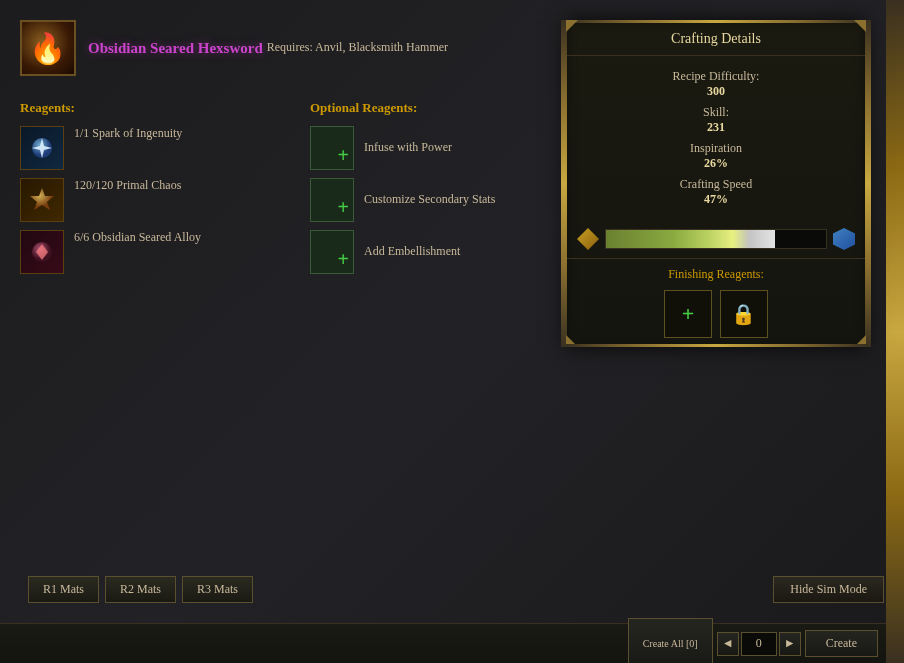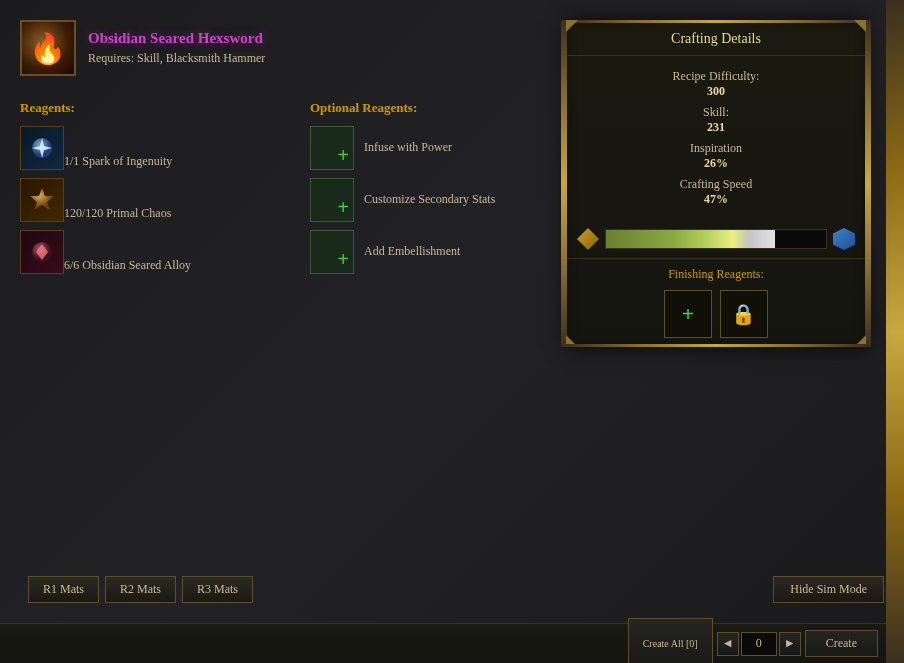--- a/index.html
+++ b/index.html
@@ -62,21 +62,21 @@
     }
 
     .item-icon-inner {
       position: relative;
       z-index: 1;
       font-size: 30px;
     }
 
     .item-name-block {
       display: flex;
-      flex-direction: column;
+      flex-direction: row;
       gap: 4px;
     }
 
     .item-name {
       color: #cc44cc;
       font-size: 15px;
       font-weight: bold;
       text-shadow: 0 0 8px rgba(180, 50, 180, 0.5);
     }
 
@@ -108,21 +108,22 @@
 
     .section-label {
       color: #cc9900;
       font-size: 13px;
       margin-bottom: 10px;
       font-weight: bold;
     }
 
     .reagent-item {
       display: flex;
-      align-items: flex-end;
+      align-items: flex-start;
+      gap: 10px;
       margin-bottom: 8px;
     }
 
     .reagent-icon {
       width: 44px;
       height: 44px;
       border: 1px solid #5a4010;
       background: linear-gradient(135deg, #2a1808, #3a2010);
       display: flex;
       align-items: center;
@@ -472,21 +473,21 @@
   <div class="right-edge"></div>
 
   <div class="item-header">
     <div class="item-icon">
       <div class="item-icon-inner">🔥</div>
     </div>
     <div class="item-name-block">
       <span class="item-name">Obsidian Seared Hexsword</span>
       <span class="item-requires">
         <span>Requires:</span>
-        <span>Skill, Blacksmith Hammer</span>
+        <span>Anvil, Blacksmith Hammer</span>
       </span>
     </div>
   </div>
 
   <div class="content-area">
 
     <div class="reagents-panel">
       <div class="section-label">Reagents:</div>
 
       <div class="reagent-item">

